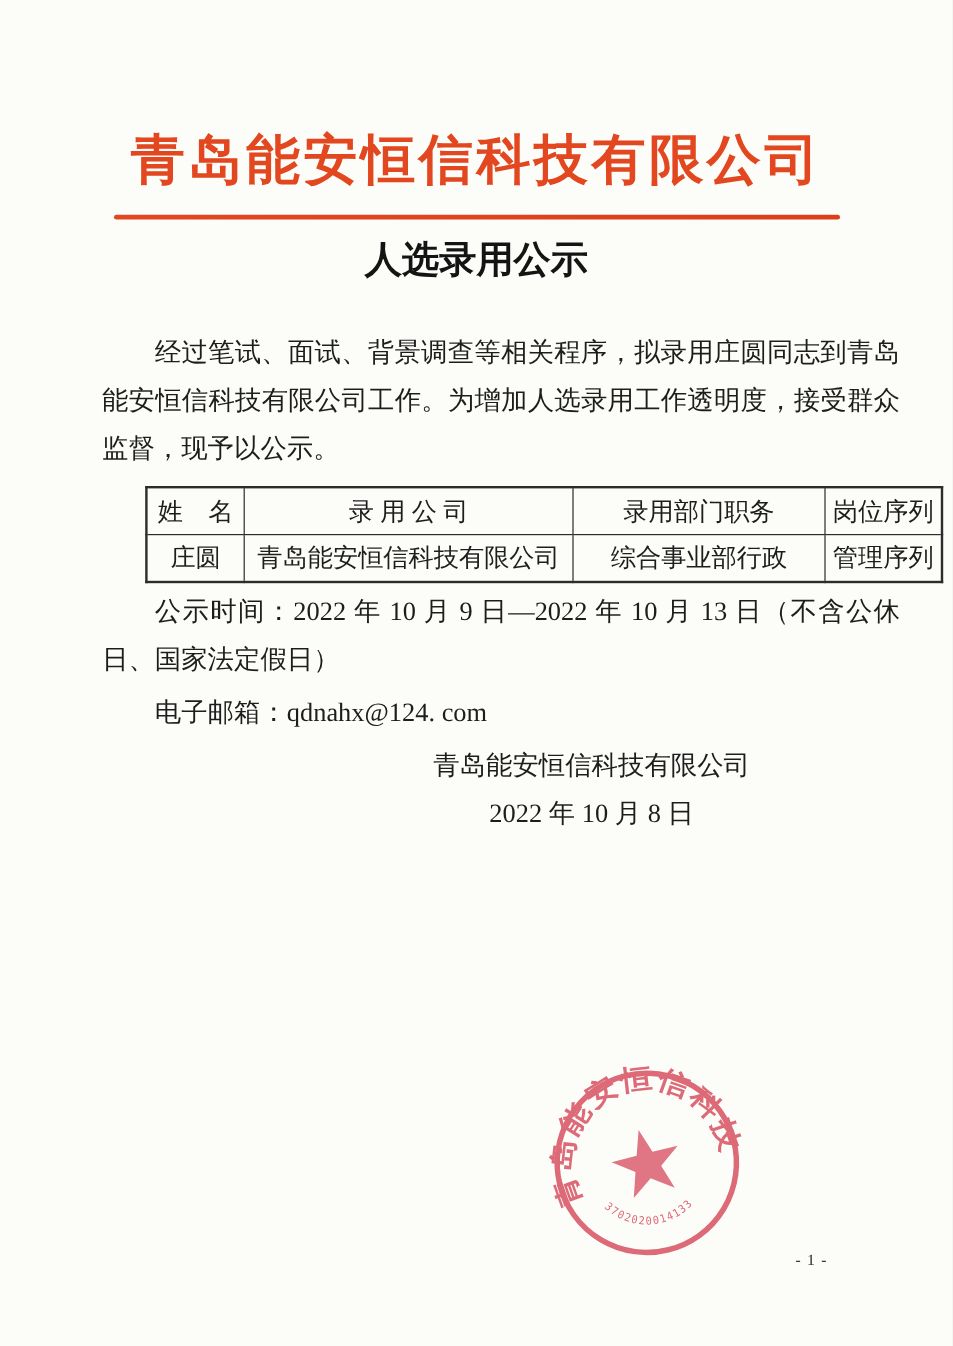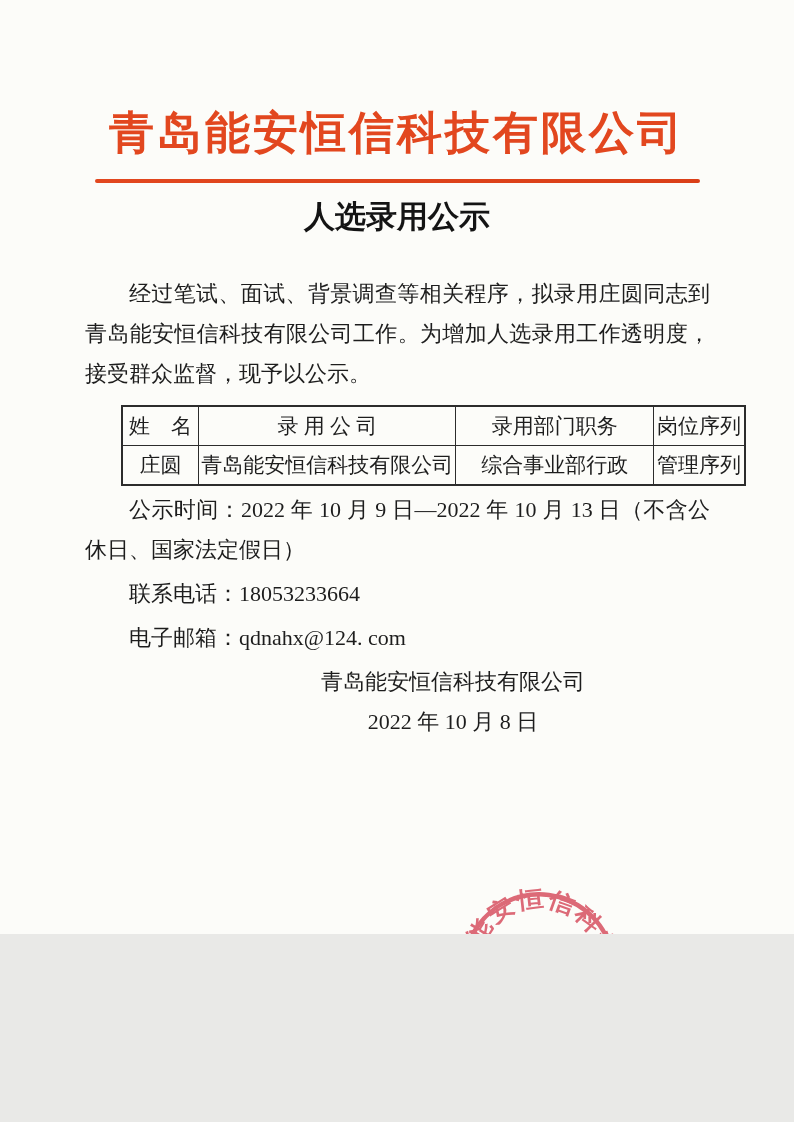--- a/index.html
+++ b/index.html
@@ -3,21 +3,21 @@
 <meta charset="utf-8">
 <style>
   html, body {
     margin: 0;
     padding: 0;
     background: #e9e9e7;
   }
   .page {
     position: relative;
     width: 794px;
-    height: 934px;
+    height: 1122px;
     margin: 0 auto;
     background: #fcfcf9;
     overflow: hidden;
     color: #1d1d1d;
     font-family: "Liberation Serif", "DejaVu Serif", serif;
   }
   
   .company-title {
     margin: 0;
     padding-top: 99px;
@@ -38,21 +38,21 @@
     margin: 13px 16px 0;
     line-height: 42px;
     text-align: center;
     font-family: "Liberation Sans", "DejaVu Sans", sans-serif;
     font-size: 31px;
     font-weight: 700;
     color: #141414;
   }
   
   .doc-body {
-    padding: 0 84px 0 85px;
+    padding: 0 44px 0 85px;
     font-size: 22px;
     line-height: 40px;
     text-align: justify;
   }
   .para {
     margin: 0;
     text-indent: 2em;
   }
   .para.first { margin-top: 36px; }
   .para.after-table { margin-top: 33px; }
@@ -145,21 +145,20 @@
           <td>综合事业部行政</td>
           <td>管理序列</td>
         </tr>
       </tbody>
     </table>
 
 
     <p class="para tight">公示时间：2022 年 10 月 9 日—2022 年 10 月 13 日（不含公休日、国家法定假日）</p>
 
 
-    <p class="para tight">联系电话：18053233664</p>
 
     <p class="para tight">电子邮箱：qdnahx@124. com</p>
 
     <div class="signature">
       <div class="sig-line">青岛能安恒信科技有限公司</div>
       <div class="sig-line">2022 年 10 月 8 日</div>
     </div>
 
   </main>
 

